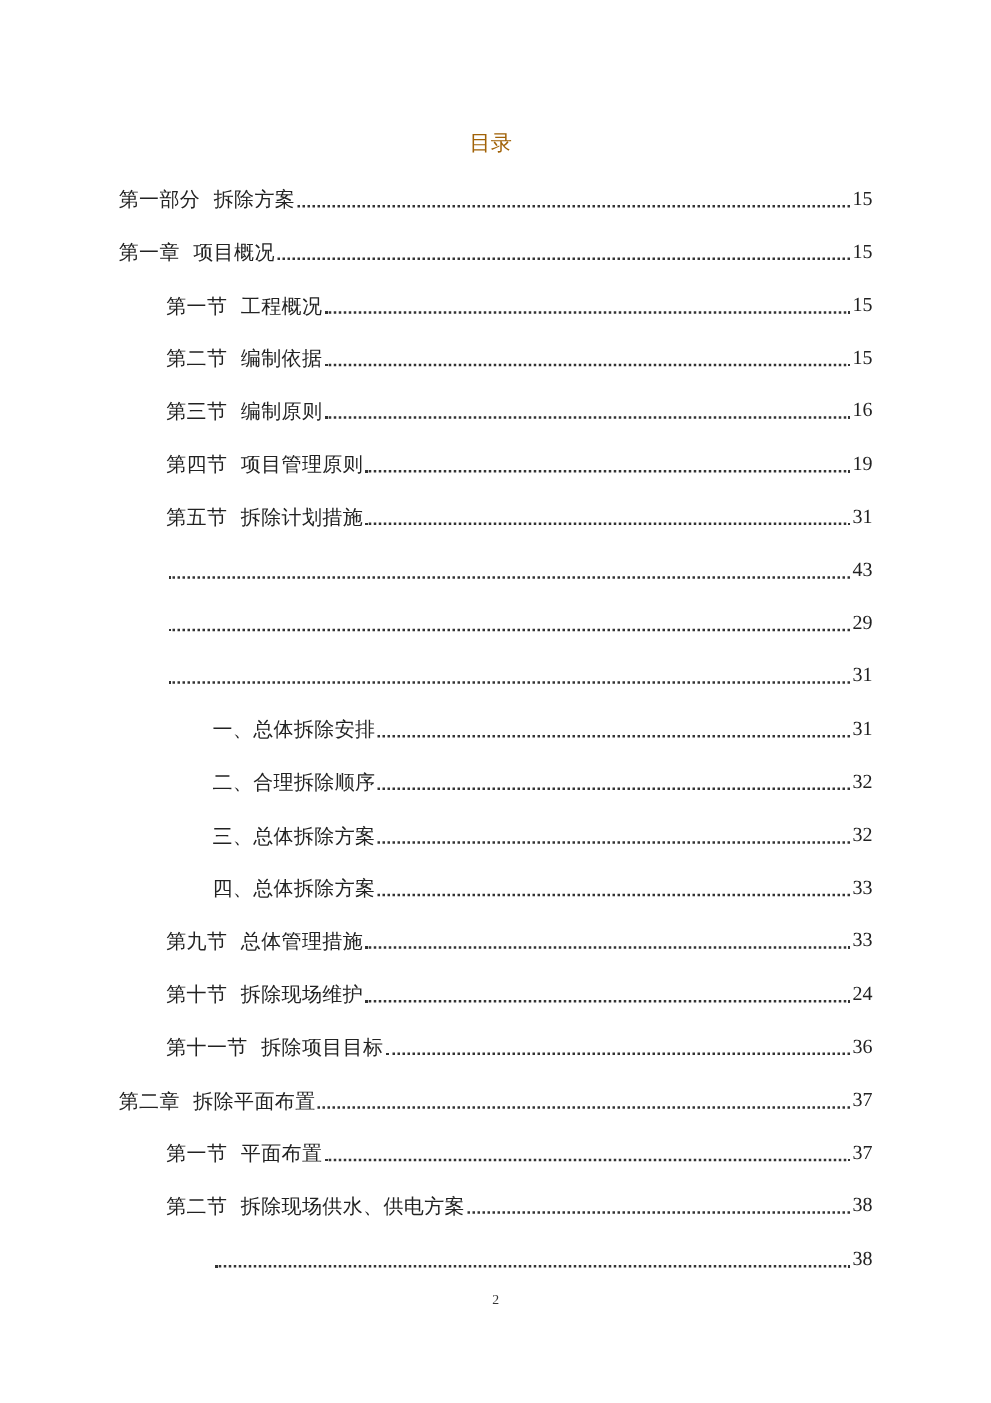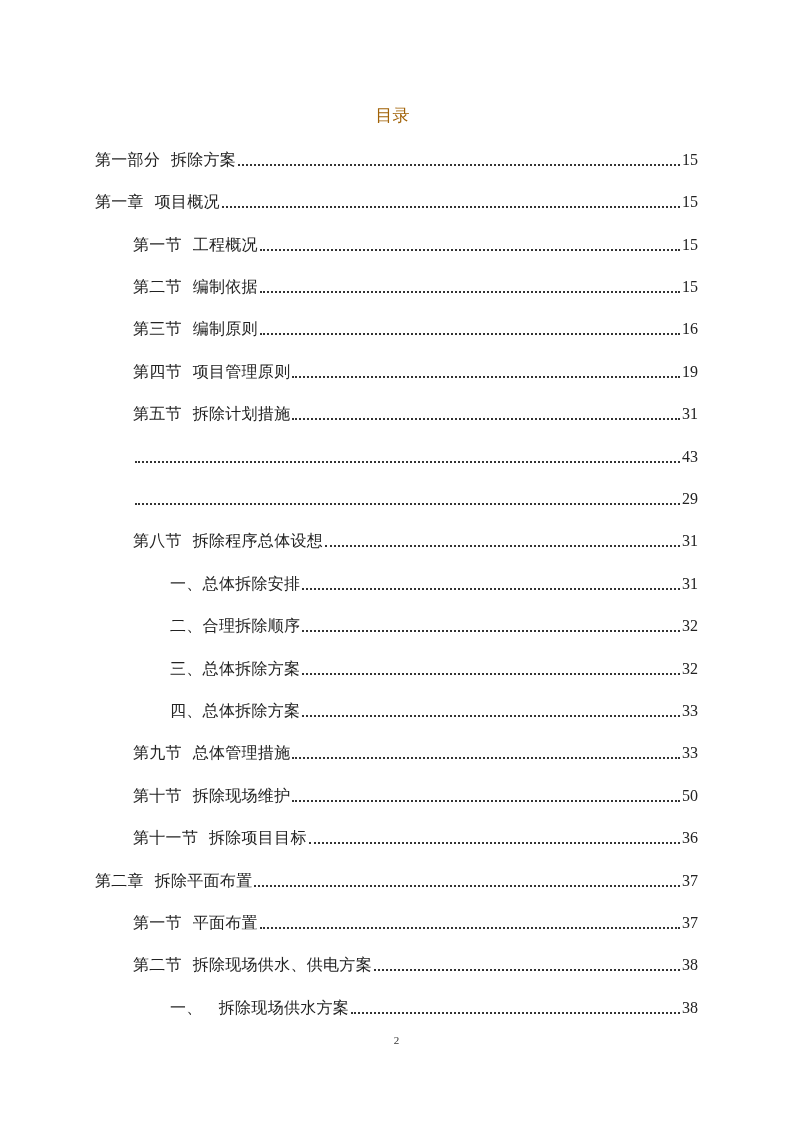--- a/index.html
+++ b/index.html
@@ -116,21 +116,20 @@
   </div>
   <div class="toc-row l2" style="top:444px">
     <span class="toc-leader"></span>
     <span class="toc-page">43</span>
   </div>
   <div class="toc-row l2" style="top:486px">
     <span class="toc-leader"></span>
     <span class="toc-page">29</span>
   </div>
   <div class="toc-row l2" style="top:528px">
-    <span class="toc-label">第八节  拆除程序总体设想</span>
     <span class="toc-leader"></span>
     <span class="toc-page">31</span>
   </div>
   <div class="toc-row l3" style="top:571px">
     <span class="toc-label">一、总体拆除安排</span>
     <span class="toc-leader"></span>
     <span class="toc-page">31</span>
   </div>
   <div class="toc-row l3" style="top:613px">
     <span class="toc-label">二、合理拆除顺序</span>
@@ -148,21 +147,21 @@
     <span class="toc-page">33</span>
   </div>
   <div class="toc-row l2" style="top:740px">
     <span class="toc-label">第九节  总体管理措施</span>
     <span class="toc-leader"></span>
     <span class="toc-page">33</span>
   </div>
   <div class="toc-row l2" style="top:783px">
     <span class="toc-label">第十节  拆除现场维护</span>
     <span class="toc-leader"></span>
-    <span class="toc-page">50</span>
+    <span class="toc-page">24</span>
   </div>
   <div class="toc-row l2" style="top:825px">
     <span class="toc-label">第十一节  拆除项目目标</span>
     <span class="toc-leader"></span>
     <span class="toc-page">36</span>
   </div>
   <div class="toc-row l1" style="top:868px">
     <span class="toc-label">第二章  拆除平面布置</span>
     <span class="toc-leader"></span>
     <span class="toc-page">37</span>
@@ -171,19 +170,18 @@
     <span class="toc-label">第一节  平面布置</span>
     <span class="toc-leader"></span>
     <span class="toc-page">37</span>
   </div>
   <div class="toc-row l2" style="top:952px">
     <span class="toc-label">第二节  拆除现场供水、供电方案</span>
     <span class="toc-leader"></span>
     <span class="toc-page">38</span>
   </div>
   <div class="toc-row l3" style="top:995px">
-    <span class="toc-label">一、   拆除现场供水方案</span>
     <span class="toc-leader"></span>
     <span class="toc-page">38</span>
   </div>
 </div>
 
 <div class="page-number">2</div>
 
 </body></html>

